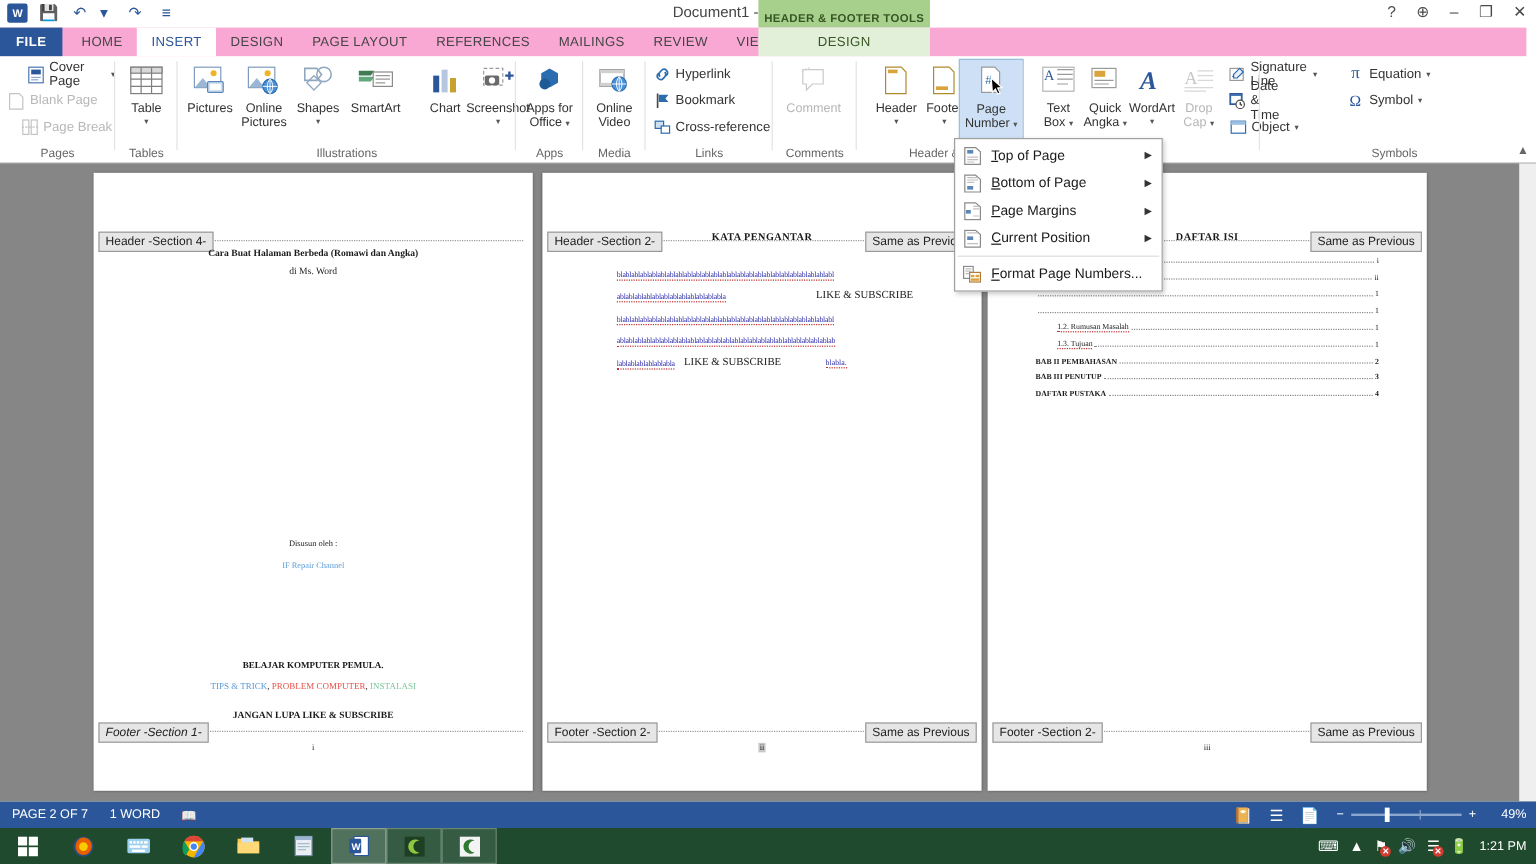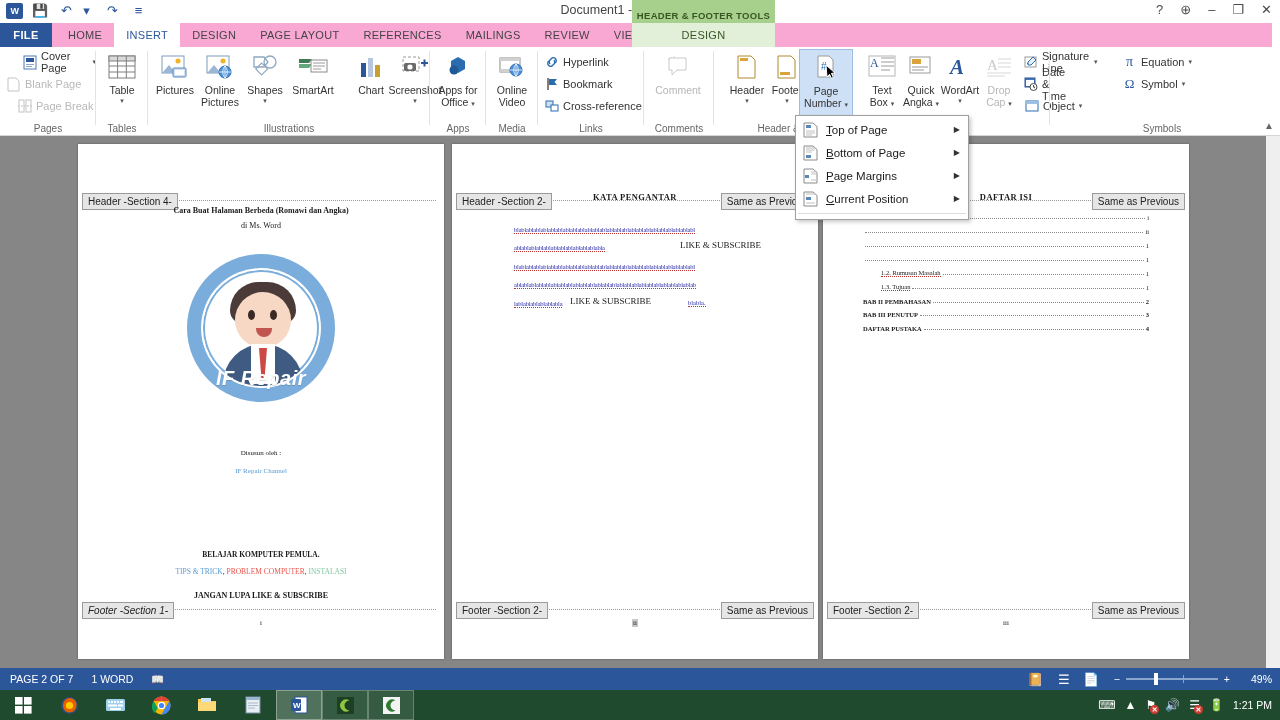--- a/index.html
+++ b/index.html
@@ -668,44 +668,43 @@
         <svg width="15" height="16" viewBox="0 0 15 16">
             <path d="M1 1h9l4 3.5V15H1z" fill="#fff" stroke="#8a8a8a"></path>
             <rect x="3" y="6" width="5" height="3" fill="#5b86b8"></rect>
             <path d="M3 3h9M3 12h9" stroke="#c0c0c0"></path>
           </svg>
       </span>
       <span><span class="acc">C</span><span>urrent Position</span></span>
       <span class="arrow">▶</span>
     </div>
     <div class="msep"></div>
+    <div class="mitem">
+      <span class="mico">
+        <svg width="16" height="16" viewBox="0 0 16 16">
+            <rect x="1" y="1" width="8" height="10" fill="#fff" stroke="#8a8a8a"></rect>
+            <path d="M2.5 3h5M2.5 5h5M2.5 7h3" stroke="#c0c0c0"></path>
+            <rect x="6" y="6" width="9" height="8" fill="#fff" stroke="#b5793a"></rect>
+            <rect x="7" y="8" width="3" height="2" fill="#d9a43b"></rect>
+            <rect x="11" y="8" width="3" height="2" fill="#d9a43b"></rect>
+            <rect x="7" y="11" width="7" height="2" fill="#d9a43b"></rect>
+          </svg>
+      </span>
+      <span><span class="acc">F</span><span>ormat Page Numbers...</span></span>
+    </div>
   </div>
 
   <div class="workspace">
 
     <div class="page page1">
       <div class="hdrline" style="top:56px;"></div>
       <div class="sectag" style="left:4px; top:49px;">Header -Section 4-</div>
       <div class="doctext" style="left:0; top:62px; width:366px; text-align:center; font-size:8px; color:#1a1a1a; font-weight:bold;">Cara Buat Halaman Berbeda (Romawi dan Angka)</div>
       <div class="doctext" style="left:0; top:77px; width:366px; text-align:center; font-size:8px; color:#1a1a1a;">di Ms. Word</div>
 
-      <div class="logo-wrap">
-        <div class="logo-outer"></div>
-        <div class="logo-inner">
-          <div class="face-hair"></div>
-          <div class="face-skin"></div>
-          <div class="face-eye l"></div>
-          <div class="face-eye r"></div>
-          <div class="face-mouth"></div>
-          <div class="body-suit"></div>
-          <div class="body-shirt"></div>
-          <div class="body-tie"></div>
-        </div>
-        <div class="logo-text">IF Repair</div>
-      </div>
 
       <div class="doctext" style="left:0; top:305px; width:366px; text-align:center; font-size:7px; color:#1a1a1a;">Disusun oleh :</div>
       <div class="doctext" style="left:0; top:323px; width:366px; text-align:center; font-size:7px; color:#5b9bd5;">IF Repair Channel</div>
 
       <div class="doctext" style="left:0; top:406px; width:366px; text-align:center; font-size:7.5px; color:#1a1a1a; font-weight:bold;">BELAJAR KOMPUTER PEMULA.</div>
       <div class="doctext" style="left:0; top:423px; width:366px; text-align:center; font-size:7.5px;"><span style="color:#5b9bd5;">TIPS &amp; TRICK</span><span style="color:#1a1a1a;">, </span><span style="color:#e8554d;">PROBLEM COMPUTER</span><span style="color:#1a1a1a;">, </span><span style="color:#7fc8a0;">INSTALASI</span></div>
       <div class="doctext" style="left:0; top:447px; width:366px; text-align:center; font-size:8px; color:#1a1a1a; font-weight:bold;">JANGAN LUPA LIKE &amp; SUBSCRIBE</div>
 
       <div class="hdrline" style="top:465px;"></div>
       <div class="sectag" style="left:4px; top:458px;font-style:italic;">Footer -Section 1-</div>

